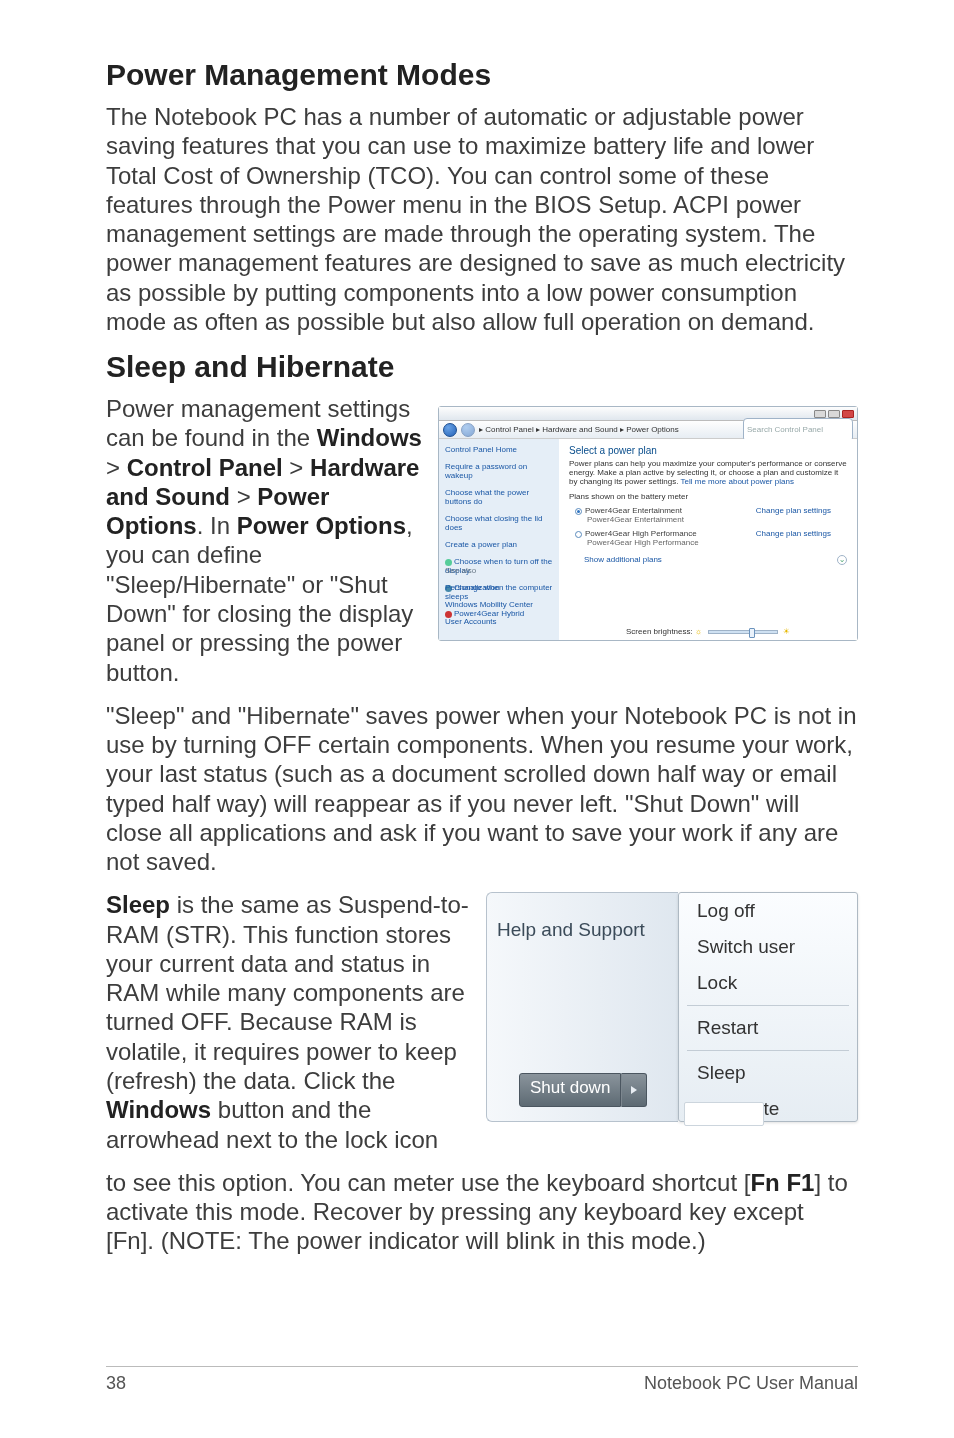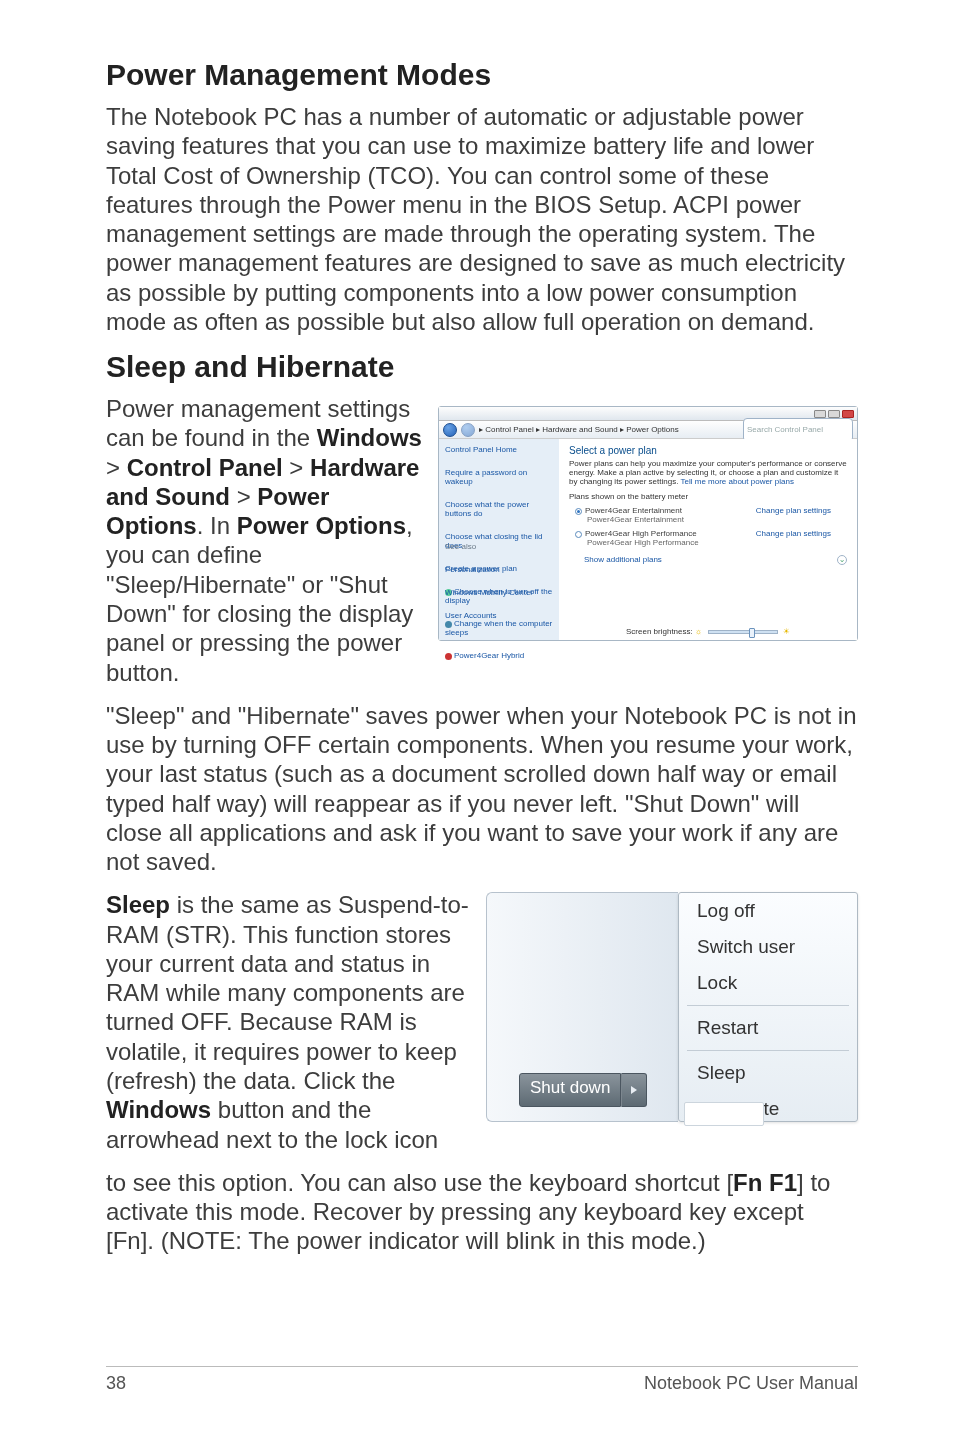--- a/index.html
+++ b/index.html
@@ -40,21 +40,21 @@
   .shot1 .titlebar { height: 14px; background: linear-gradient(#fdfdfd,#e0e7ee); border-bottom: 1px solid #bbb; display:flex; justify-content:flex-end; align-items:center; padding:0 3px; gap:2px;}
   .shot1 .titlebar .wbtn { width:12px;height:8px;background:#d9d9d9;border:1px solid #888;border-radius:1px;}
   .shot1 .titlebar .wbtn.close{background:#d24747;border-color:#a22;}
   .shot1 .crumbbar { height: 18px; background: linear-gradient(#fefefe,#e7edf3); display:flex; align-items:center; border-bottom:1px solid #ccc; padding:0 4px; gap:4px;}
   .shot1 .navbtn{width:14px;height:14px;border-radius:50%;background:radial-gradient(circle at 35% 30%, #6aa3e6, #2563b8);border:1px solid #1b4d90;}
   .shot1 .crumb{color:#333;}
   .shot1 .searchbox{margin-left:auto;width:110px;height:24px;border:1px solid #9fb3c8;background:#fff;color:#9aa;display:flex;align-items:center;padding:0 3px;border-radius:4px;}
   .shot1 .body{display:flex;height:calc(100% - 32px);}
   .shot1 .side{width:120px;background:#e5eef7;padding:6px 6px;color:#1a57a5;}
   .shot1 .side .hd{color:#1a57a5;font-weight:400;margin-bottom:6px;font-size:8px;}
-  .shot1 .side a{display:block;color:#1a57a5;margin:14px 0;text-decoration:none;cursor:pointer;}
+  .shot1 .side a{display:block;color:#1a57a5;margin:8px 0;text-decoration:none;cursor:pointer;}
   .shot1 .side .ico{display:inline-block;width:7px;height:7px;background:#5c9;border-radius:50%;margin-right:2px;vertical-align:middle;}
   .shot1 .side .sa{position:absolute;bottom:6px;left:6px;color:#6a7a88;}
   .shot1 .main{flex:1;background:#fff;padding:6px 10px;position:relative;}
   .shot1 .main h4{color:#0a4e8c;font-size:10px;font-weight:400;margin-bottom:3px;}
   .shot1 .main p{color:#333;}
   .shot1 .main a{color:#1a57a5;text-decoration:none;}
   .shot1 .plan{margin:5px 16px 2px 6px;}
   .shot1 .plan .radio{display:inline-block;width:7px;height:7px;border:1px solid #5b8bbd;border-radius:50%;margin-right:3px;vertical-align:middle;}
   .shot1 .plan .radio.on::after{content:"";display:block;width:3px;height:3px;background:#2e74c2;border-radius:50%;margin:1px;}
   .shot1 .plan .sub{color:#666;margin-left:12px;}
@@ -168,20 +168,21 @@
   <div class="row">
     <div class="col-text">
       <p class="body">
         <b>Sleep</b><span> is the same as Suspend-to-RAM (STR). This function stores your current data and status in RAM while many components are turned OFF. Because RAM is volatile, it requires power to keep (refresh) the data. Click the </span><b>Windows</b><span> button and the arrowhead next to the lock icon</span>
       </p>
     </div>
     <div class="shot2-wrap">
 
       <div class="shot2">
         <div class="left">
+          <div class="item" style="margin-top:18px">Help and Support</div>
           <div class="sd">
             <div class="btn">Shut down</div>
             <div class="arrow">
               <svg width="10" height="10" viewBox="0 0 10 10">
                   <path d="M2 1 L8 5 L2 9 Z"></path>
                 </svg>
             </div>
           </div>
         </div>
         <div class="right">
@@ -193,21 +194,21 @@
           <hr>
           <div class="mi">Sleep</div>
           <div class="mi">Hibernate</div>
         </div>
         <div class="white-slab"></div>
       </div>
     </div>
   </div>
 
   <p class="body">
-    <span>to see this option. You can also use the keyboard shortcut [</span><b>Fn F1</b><span>] to activate this mode. Recover by pressing any keyboard key except [Fn]. (NOTE: The power indicator will blink in this mode.)</span>
+    <span>to see this option. You can meter use the keyboard shortcut [</span><b>Fn F1</b><span>] to activate this mode. Recover by pressing any keyboard key except [Fn]. (NOTE: The power indicator will blink in this mode.)</span>
   </p>
 
   <div class="footer">
     <span>38</span>
     <span>Notebook PC User Manual</span>
   </div>
 
 </div>
 
 </body></html>

